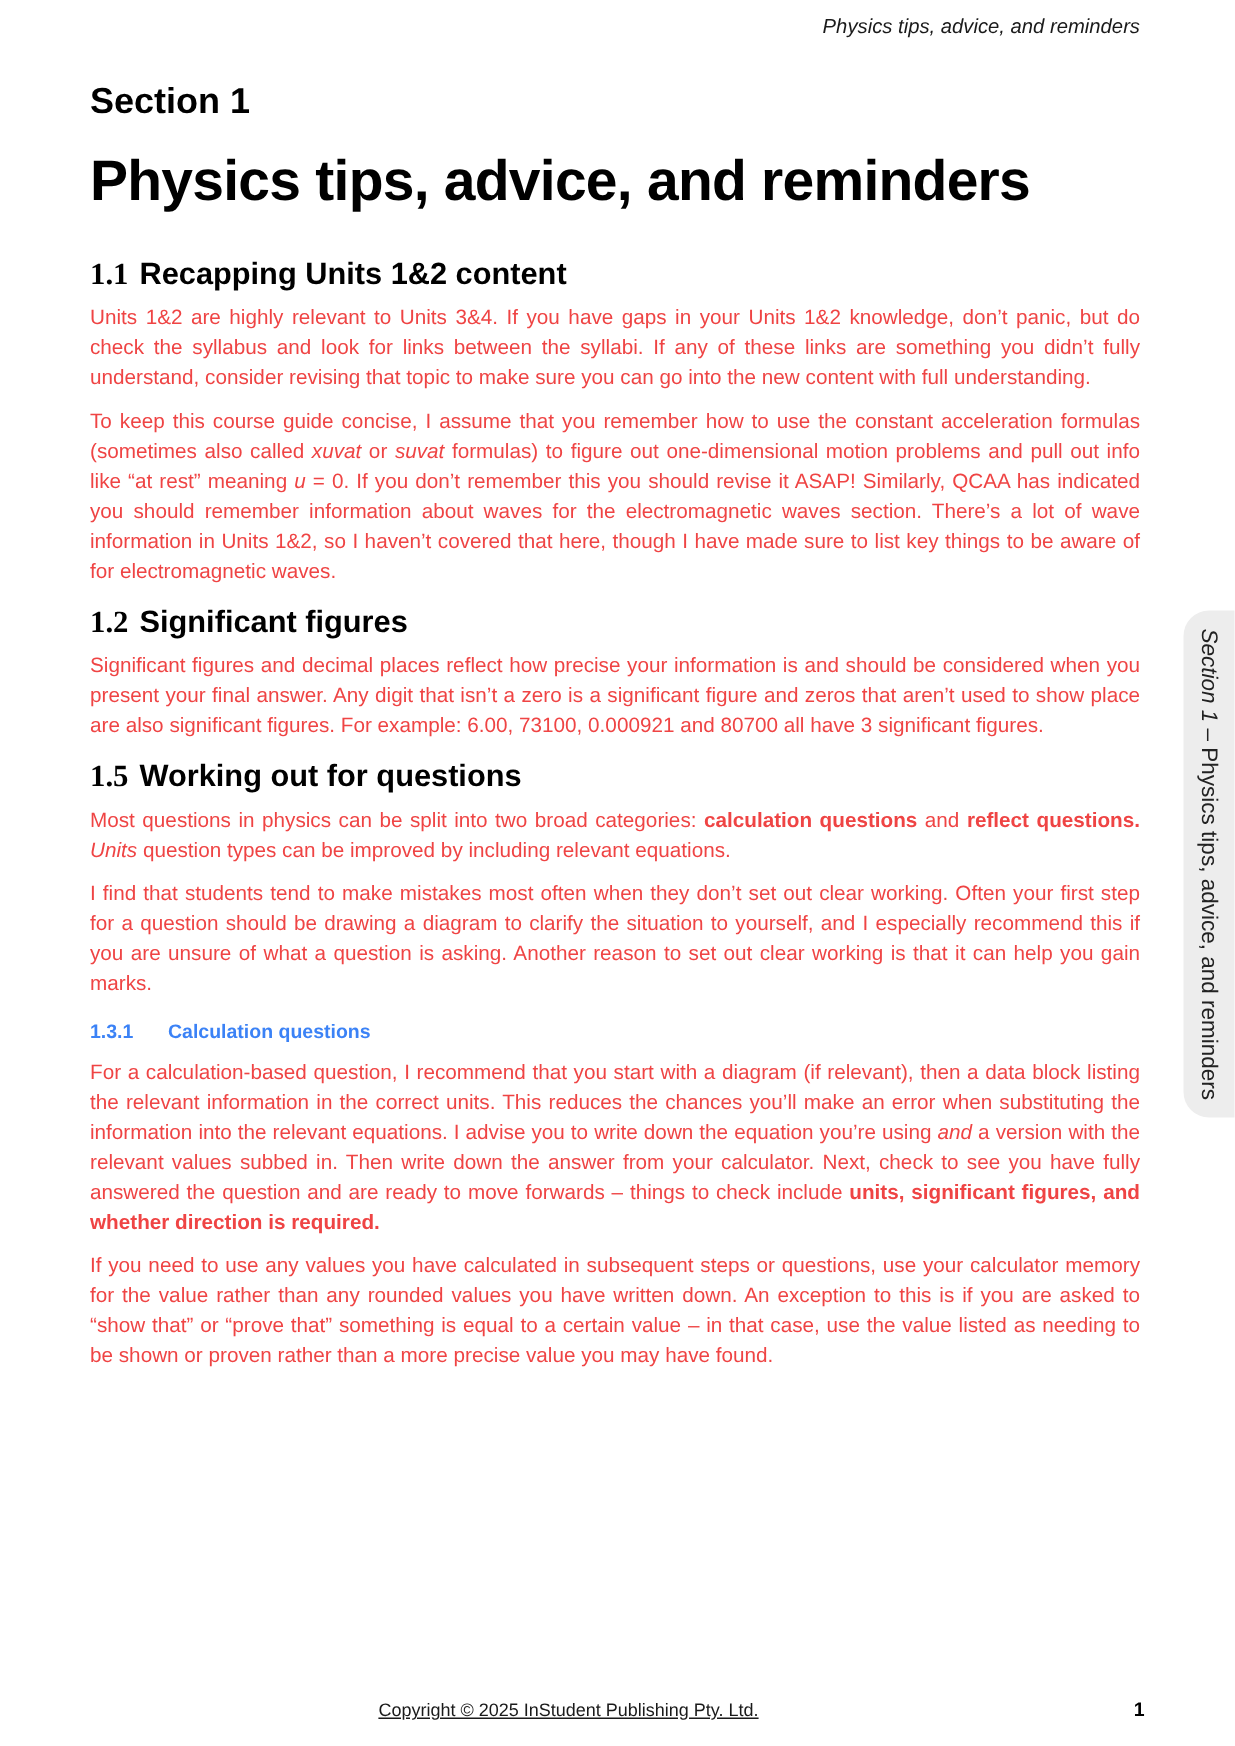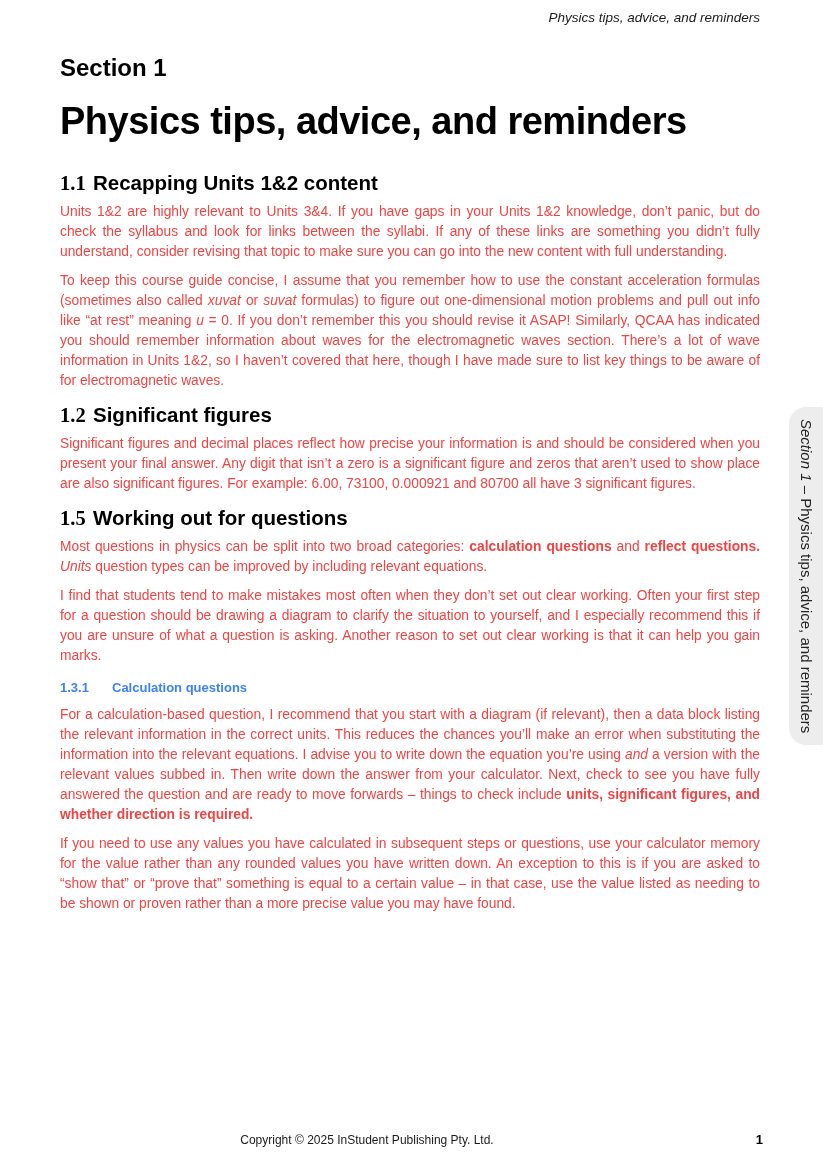--- a/index.html
+++ b/index.html
@@ -94,27 +94,28 @@
   .side-tab .tab-text {
     writing-mode: vertical-rl;
     white-space: nowrap;
     font-size: 15px;
     color: #222;
   }
   .side-tab .it { font-style: italic; }
 
   .footer-copyright {
     position: absolute;
-    left: 44px;
+    left: 56px;
     top: 1133px;
     width: 646px;
     text-align: center;
     font-size: 12px;
     line-height: 15px;
     color: #1a1a1a;
+    text-decoration: underline;
   }
   .footer-page {
     position: absolute;
     top: 1132px;
     right: 60px;
     font-size: 13px;
     line-height: 16px;
     font-weight: bold;
     color: #000;
   }

